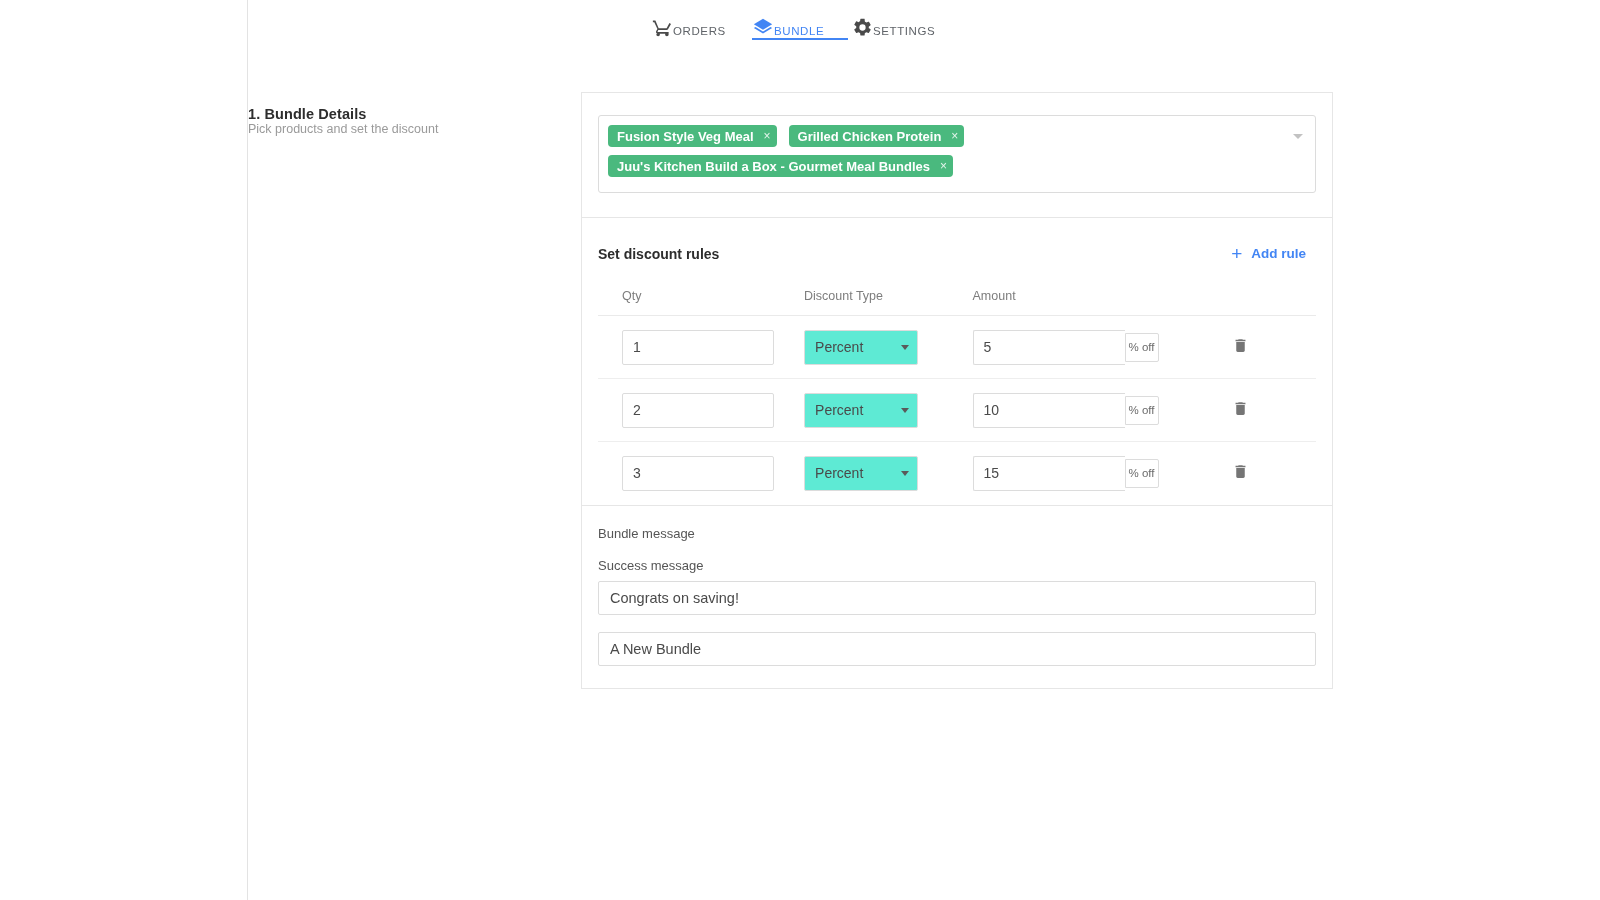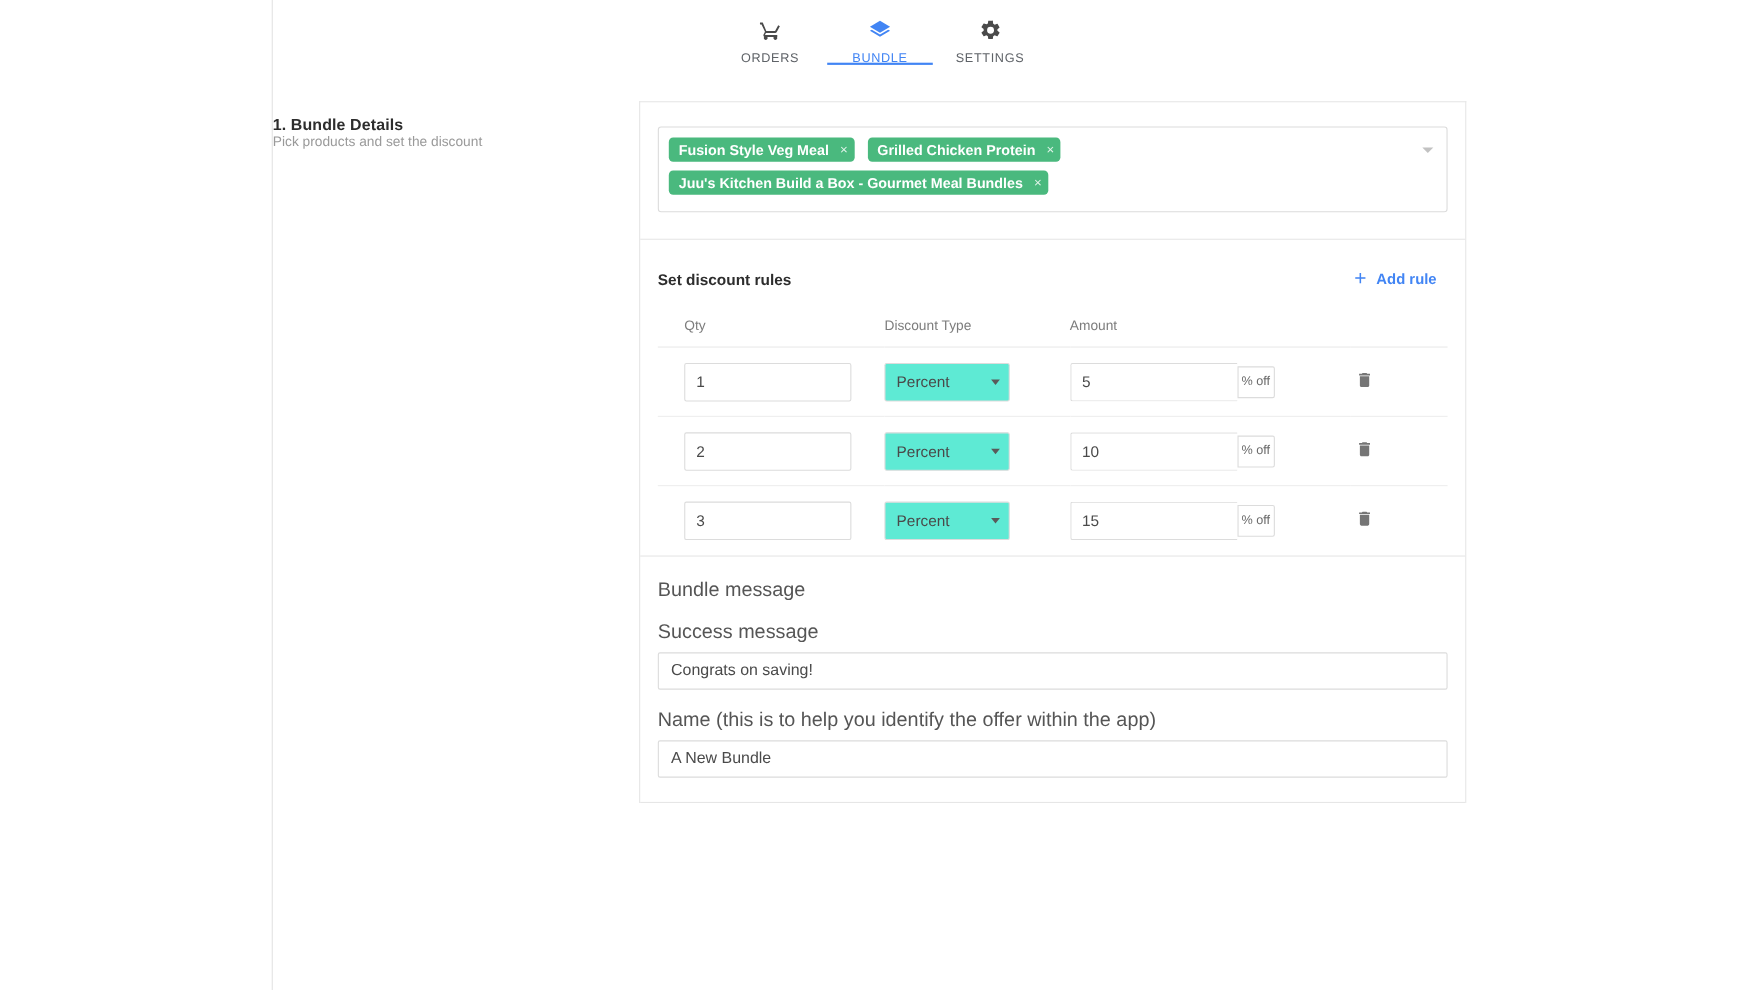--- a/index.html
+++ b/index.html
@@ -25,21 +25,21 @@
     width: 1600px;
     height: 78px;
     display: flex;
     justify-content: center;
     align-items: flex-start;
   }
   .tab {
     width: 96px;
     padding-top: 14px;
     display: flex;
-    flex-direction: column;
+    flex-direction: row;
     align-items: center;
     cursor: pointer;
     position: relative;
     margin: 0 2px;
   }
   .tab .ticon {
     height: 26px;
     display: flex;
     align-items: center;
     justify-content: center;
@@ -266,21 +266,21 @@
     border: none;
     cursor: pointer;
     padding: 4px;
     display: inline-flex;
     color: #757575;
   }
 
   
   .fields-pad { padding: 20px 16px 22px 16px; }
   .fld-label {
-    font-size: 18px;
+    font-size: 13px;
     color: #555555;
     margin-bottom: 8px;
   }
   .fld-input {
     width: 100%;
     height: 34px;
     border: 1px solid #dcdcdc;
     border-radius: 2px;
     font-size: 14.5px;
     color: #4a4a4a;
@@ -485,21 +485,20 @@
         <div class="fld-block">
           <div class="fld-label">Bundle message</div>
         </div>
 
         <div class="fld-block">
           <div class="fld-label">Success message</div>
           <input class="fld-input" type="text" value="Congrats on saving!" style="">
         </div>
 
         <div class="fld-block">
-          <div class="fld-label">Name (this is to help you identify the offer within the app)</div>
           <input class="fld-input" type="text" value="A New Bundle" style="">
         </div>
 
       </div>
     </div>
 
   </div>
 </div>
 
 </body></html>

